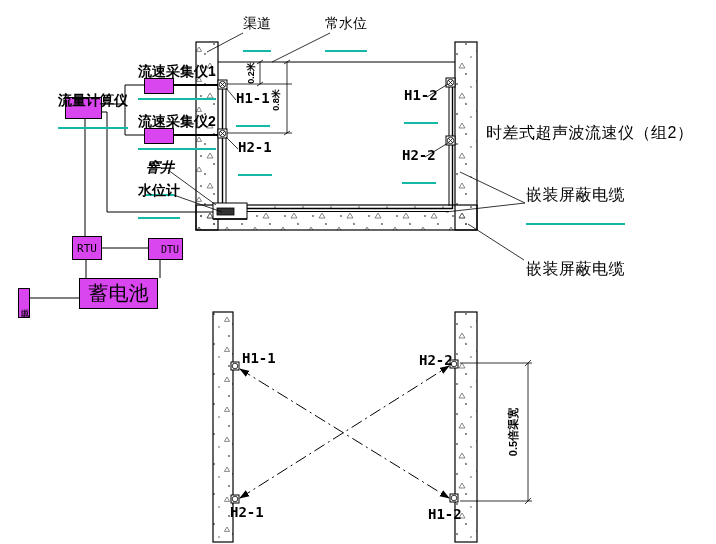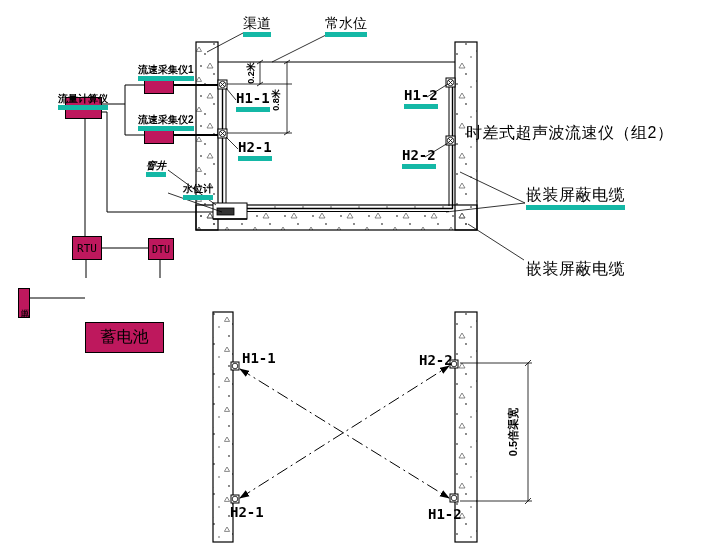--- a/index.html
+++ b/index.html
@@ -1,28 +1,28 @@
 <!DOCTYPE html>
 <html><head>
 <meta charset="utf-8">
 <style>
   html,body{margin:0;padding:0;background:#fff;}
   #canvas{position:relative;width:716px;height:544px;background:#fff;overflow:hidden;
           font-family:"Liberation Sans","DejaVu Sans",sans-serif;color:#000;}
   #lines{position:absolute;left:0;top:0;z-index:1;}
   .lbl{position:absolute;z-index:3;white-space:nowrap;line-height:1.1;}
-  .ul{border-bottom:5px solid #14b8a6;padding-bottom:1px;}
+  .ul{border-bottom:2px solid #14b8a6;padding-bottom:19px;}
   .big{font-size:16px;letter-spacing:0.5px;}
   .med{font-size:14px;}
-  .sml{font-size:10px;font-weight:bold;}
+  .sml{font-size:14px;font-weight:bold;}
   .htag{font-size:14px;font-family:"DejaVu Sans Mono",monospace;font-weight:bold;}
   .rot{position:absolute;z-index:3;transform:translate(-50%,-50%) rotate(-90deg);
        white-space:nowrap;font-size:9px;font-weight:bold;}
   .rotbig{font-size:11px;}
-  .box{position:absolute;z-index:2;border:1.5px solid #000;background:#be185d;
+  .box{position:absolute;z-index:2;border:1.5px solid #000;background:#d946ef;
        display:flex;align-items:center;justify-content:center;}
   .mono{font-family:"DejaVu Sans Mono",monospace;}
   .vert{writing-mode:vertical-rl;text-orientation:upright;font-size:8px;line-height:1;}
 </style>
 </head>
 <body>
 
 <div id="canvas">
 
   <svg id="lines" width="716" height="544" viewBox="0 0 716 544">
@@ -185,24 +185,24 @@
       </g>
     </g>
   </svg>
 
   <div class="box" style="left:144px;top:78px;width:28px;height:14px;"></div>
   <div class="box" style="left:144px;top:128px;width:28px;height:14px;"></div>
   <div class="box" style="left:65px;top:97px;width:35px;height:20px;"></div>
   <div class="box mono" style="left:72px;top:236px;width:28px;height:22px;font-size:11px;">
       <span>RTU</span>
     </div>
-  <div class="box mono" style="left:148px;top:238px;width:24px;height:20px;font-size:10px;">
+  <div class="box mono" style="left:148px;top:238px;width:24px;height:20px;font-size:10px;padding-left:9px;">
       <span>DTU</span>
     </div>
-  <div class="box" style="left:85px;top:278px;width:77px;height:29px;font-size:16px;margin-top:44px;">
+  <div class="box" style="left:79px;top:278px;width:77px;height:29px;font-size:20px;">
       <span>蓄电池</span>
     </div>
   <div class="box" style="left:18px;top:288px;width:10px;height:28px;">
       <span class="vert">电源</span>
     </div>
 
   <div class="lbl med ul" style="left:243px;top:16px;">渠道</div>
   <div class="lbl med ul" style="left:325px;top:16px;">常水位</div>
 
   <div class="lbl sml ul" style="left:138px;top:64px;">流速采集仪1</div>
@@ -211,23 +211,23 @@
 
   <div class="lbl htag ul" style="left:236px;top:91px;">H1-1</div>
   <div class="lbl htag ul" style="left:238px;top:140px;">H2-1</div>
   <div class="lbl htag ul" style="left:404px;top:88px;">H1-2</div>
   <div class="lbl htag ul" style="left:402px;top:148px;">H2-2</div>
 
   <div class="rot" style="left:251px;top:73px;">0.2米</div>
   <div class="rot" style="left:276px;top:100px;">0.8米</div>
 
   <div class="lbl sml ul" style="left:146px;top:160px;font-style:italic;">窨井</div>
-  <div class="lbl sml ul" style="left:138px;top:183px;margin-left:45px;">水位计</div>
-
-  <div class="lbl big" style="left:466px;top:124px;">时差式超声波流速仪（组2）</div>
+  <div class="lbl sml ul" style="left:138px;top:183px;">水位计</div>
+
+  <div class="lbl big" style="left:486px;top:124px;">时差式超声波流速仪（组2）</div>
   <div class="lbl big ul" style="left:526px;top:186px;">嵌装屏蔽电缆</div>
   <div class="lbl big" style="left:526px;top:248px;margin-top:12px;">嵌装屏蔽电缆</div>
 
   <div class="lbl htag" style="left:242px;top:351px;">H1-1</div>
   <div class="lbl htag" style="left:419px;top:353px;">H2-2</div>
   <div class="lbl htag" style="left:230px;top:505px;">H2-1</div>
   <div class="lbl htag" style="left:428px;top:507px;">H1-2</div>
   <div class="rot rotbig" style="left:513px;top:432px;">0.5倍渠宽</div>
 
 </div>

